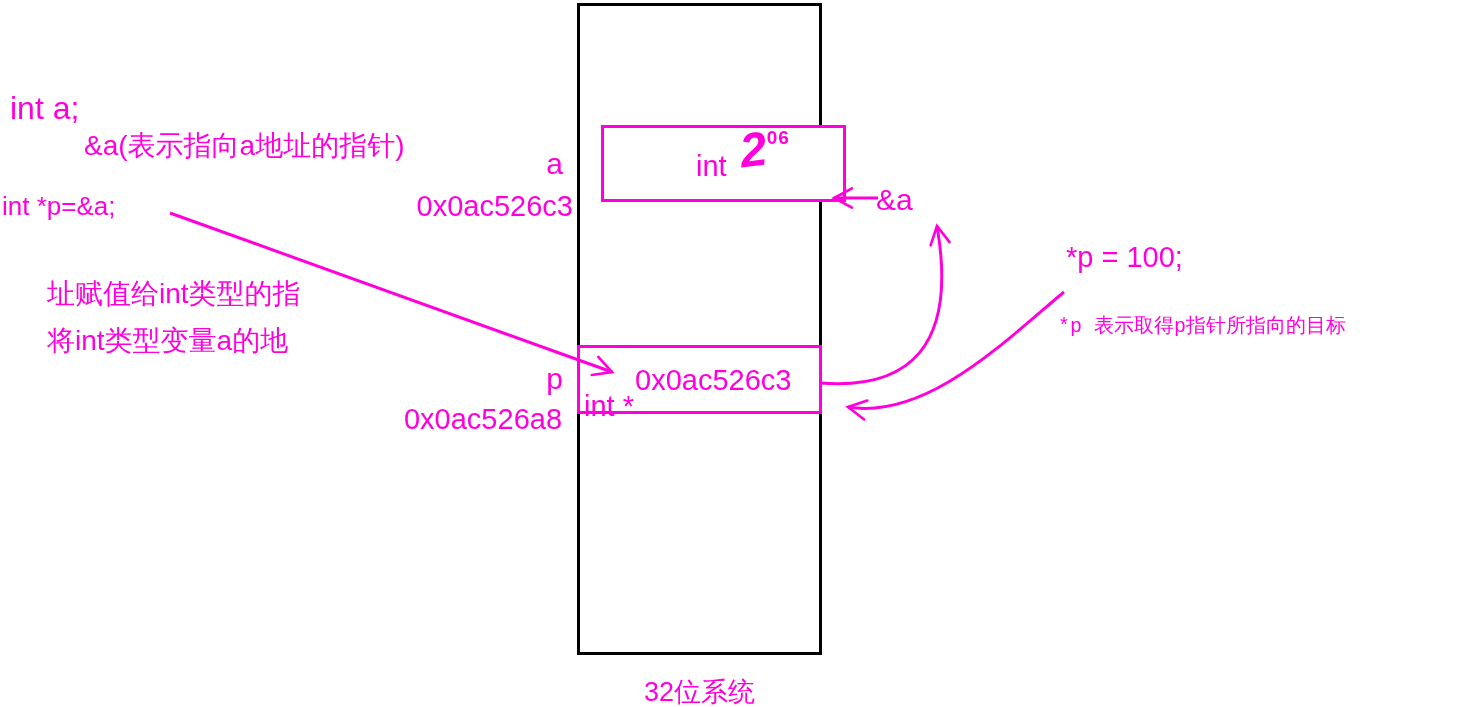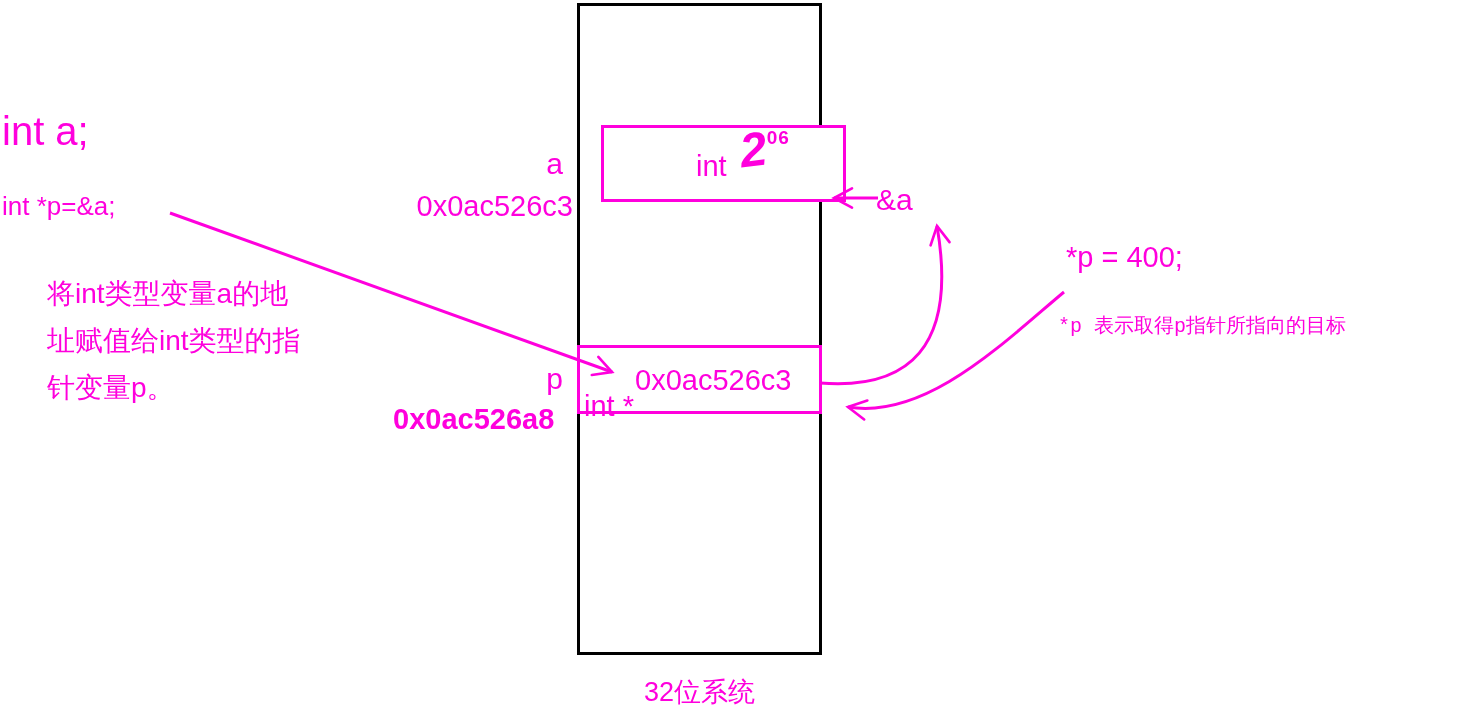--- a/index.html
+++ b/index.html
@@ -34,24 +34,24 @@
     display:inline-block;font-size:19px;font-weight:bold;
     transform:translateY(-22px);letter-spacing:1px;
   }
   .cell-p .cell-value{position:absolute;left:55px;top:16px;font-size:29px;}
   .cell-p .cell-type{position:absolute;left:4px;top:42px;font-size:29px;text-align:center;}
 
   
   .lbl-a{left:395px;top:147px;width:168px;text-align:right;font-size:30px;}
   .addr-a{left:393px;top:190px;width:180px;text-align:right;font-size:29px;}
   .lbl-p{left:395px;top:362px;width:168px;text-align:right;font-size:30px;}
-  .addr-p{left:393px;top:403px;width:180px;text-align:left;font-size:29px;font-weight:bold;}
+  .addr-p{left:393px;top:403px;width:180px;text-align:center;font-size:29px;}
 
   
-  .decl-a{left:2px;top:90px;font-size:40px;margin-top:19px;}
+  .decl-a{left:10px;top:90px;font-size:32px;}
   .amp-note{left:84px;top:127px;font-size:28px;}
   .decl-p{left:2px;top:191px;font-size:26px;}
   .para{left:47px;top:270px;font-size:28px;}
   .para div{line-height:47px;white-space:nowrap;}
 
   
   .amp-a{left:876px;top:183px;font-size:30px;}
   .assign{left:1066px;top:241px;font-size:29px;}
   .explain{left:1058px;top:312px;font-size:20px;font-family:Liberation Mono, monospace;}
 
@@ -76,29 +76,29 @@
     <span class="cell-value txt">0x0ac526c3</span>
     <span class="cell-type txt">int *</span>
   </div>
 
   <div class="abs txt lbl-a">a</div>
   <div class="abs txt addr-a">0x0ac526c3</div>
   <div class="abs txt lbl-p">p</div>
   <div class="abs txt addr-p">0x0ac526a8</div>
 
   <div class="abs txt decl-a">int a;</div>
+  <div class="abs txt amp-note">&amp;a(表示指向a地址的指针)</div>
   <div class="abs txt decl-p">int *p=&amp;a;</div>
   <div class="abs para">
+    <div class="txt">址赋值给int类型的指</div>
     <div class="txt">将int类型变量a的地</div>
-    <div class="txt">址赋值给int类型的指</div>
-    <div class="txt">针变量p。</div>
   </div>
 
   <div class="abs txt amp-a">&amp;a</div>
-  <div class="abs txt assign">*p = 400;</div>
+  <div class="abs txt assign">*p = 100;</div>
   <div class="abs txt explain">*p 表示取得p指针所指向的目标</div>
 
   <div class="abs txt caption">32位系统</div>
 
   <svg class="abs overlay" width="1476" height="707" viewBox="0 0 1476 707">
     <defs>
       <marker id="ah" viewBox="0 0 10 10" refX="8.5" refY="5" markerWidth="8" markerHeight="8" orient="auto-start-reverse">
         <path d="M1,1 L8.5,5 L1,9" fill="none" stroke="#ff00dd" stroke-width="1.1" stroke-linecap="round"></path>
       </marker>
     </defs>

